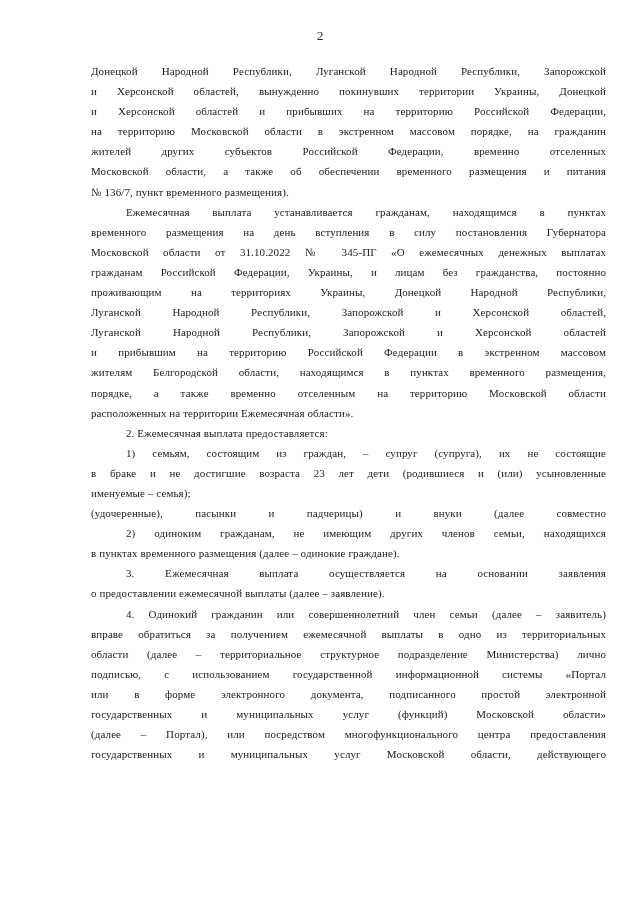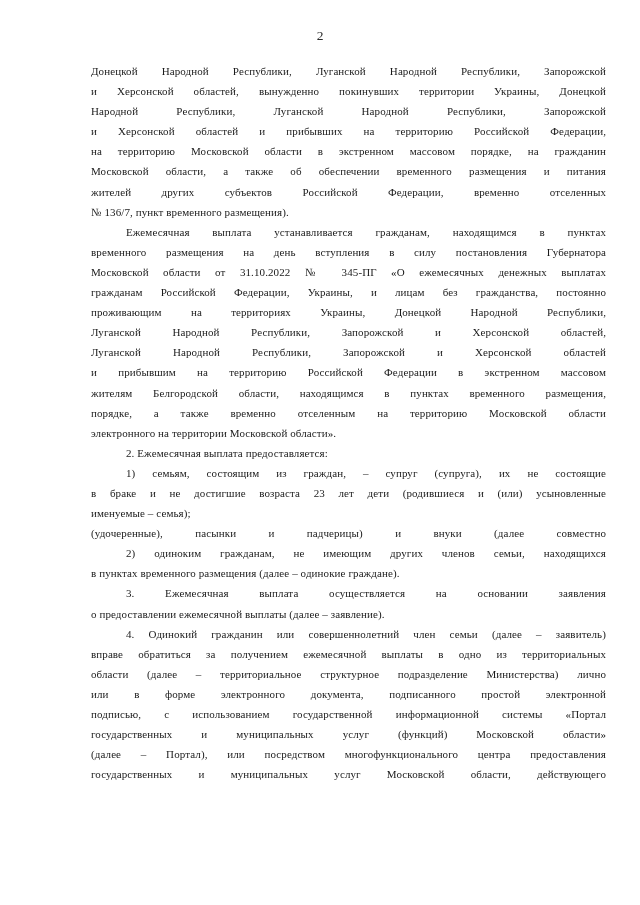--- a/index.html
+++ b/index.html
@@ -50,48 +50,47 @@
   }
 </style>
 </head>
 <body>
 
 <div class="page">
   <div class="page-number">2</div>
   <div class="doc-body">
       <div class="line">Донецкой Народной Республики, Луганской Народной Республики, Запорожской</div>
       <div class="line">и Херсонской областей, вынужденно покинувших территории Украины, Донецкой</div>
-      <div class="line">Народной Республики, Луганской Народной Республики, Запорожской</div>
       <div class="line">и Херсонской областей и прибывших на территорию Российской Федерации,</div>
       <div class="line">на территорию Московской области в экстренном массовом порядке, на гражданин</div>
+      <div class="line">жителей других субъектов Российской Федерации, временно отселенных</div>
       <div class="line">Московской области, а также об обеспечении временного размещения и питания</div>
-      <div class="line">жителей других субъектов Российской Федерации, временно отселенных</div>
       <div class="line para-end">№ 136/7, пункт временного размещения).</div>
       <div class="line indent">Ежемесячная выплата устанавливается гражданам, находящимся в пунктах</div>
       <div class="line">временного размещения на день вступления в силу постановления Губернатора</div>
       <div class="line">Московской области от 31.10.2022 № 345-ПГ «О ежемесячных денежных выплатах</div>
       <div class="line">гражданам Российской Федерации, Украины, и лицам без гражданства, постоянно</div>
       <div class="line">проживающим на территориях Украины, Донецкой Народной Республики,</div>
       <div class="line">Луганской Народной Республики, Запорожской и Херсонской областей,</div>
       <div class="line">Луганской Народной Республики, Запорожской и Херсонской областей</div>
       <div class="line">и прибывшим на территорию Российской Федерации в экстренном массовом</div>
       <div class="line">жителям Белгородской области, находящимся в пунктах временного размещения,</div>
       <div class="line">порядке, а также временно отселенным на территорию Московской области</div>
-      <div class="line para-end">электронного на территории Московской области».</div>
+      <div class="line para-end">расположенных на территории Ежемесячная области».</div>
       <div class="line indent para-end">2. Ежемесячная выплата предоставляется:</div>
       <div class="line indent">1) семьям, состоящим из граждан, – супруг (супруга), их не состоящие</div>
       <div class="line">в браке и не достигшие возраста 23 лет дети (родившиеся и (или) усыновленные</div>
       <div class="line para-end">именуемые – семья);</div>
       <div class="line">(удочеренные), пасынки и падчерицы) и внуки (далее совместно</div>
       <div class="line indent">2) одиноким гражданам, не имеющим других членов семьи, находящихся</div>
       <div class="line para-end">в пунктах временного размещения (далее – одинокие граждане).</div>
       <div class="line indent">3. Ежемесячная выплата осуществляется на основании заявления</div>
       <div class="line para-end">о предоставлении ежемесячной выплаты (далее – заявление).</div>
       <div class="line indent">4. Одинокий гражданин или совершеннолетний член семьи (далее – заявитель)</div>
       <div class="line">вправе обратиться за получением ежемесячной выплаты в одно из территориальных</div>
       <div class="line">области (далее – территориальное структурное подразделение Министерства) лично</div>
+      <div class="line">подписью, с использованием государственной информационной системы «Портал</div>
       <div class="line">или в форме электронного документа, подписанного простой электронной</div>
-      <div class="line">подписью, с использованием государственной информационной системы «Портал</div>
       <div class="line">государственных и муниципальных услуг (функций) Московской области»</div>
       <div class="line">(далее – Портал), или посредством многофункционального центра предоставления</div>
       <div class="line">государственных и муниципальных услуг Московской области, действующего</div>
     </div>
 </div>
 
 </body></html>

